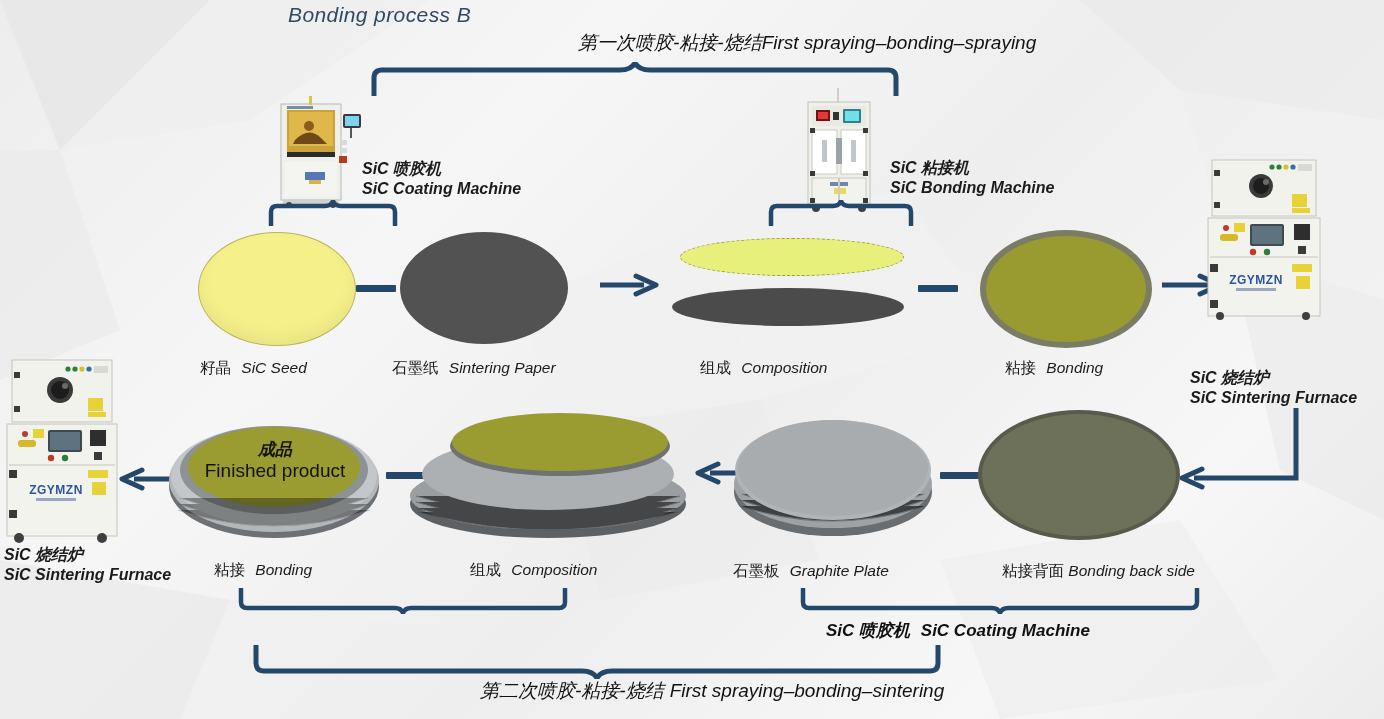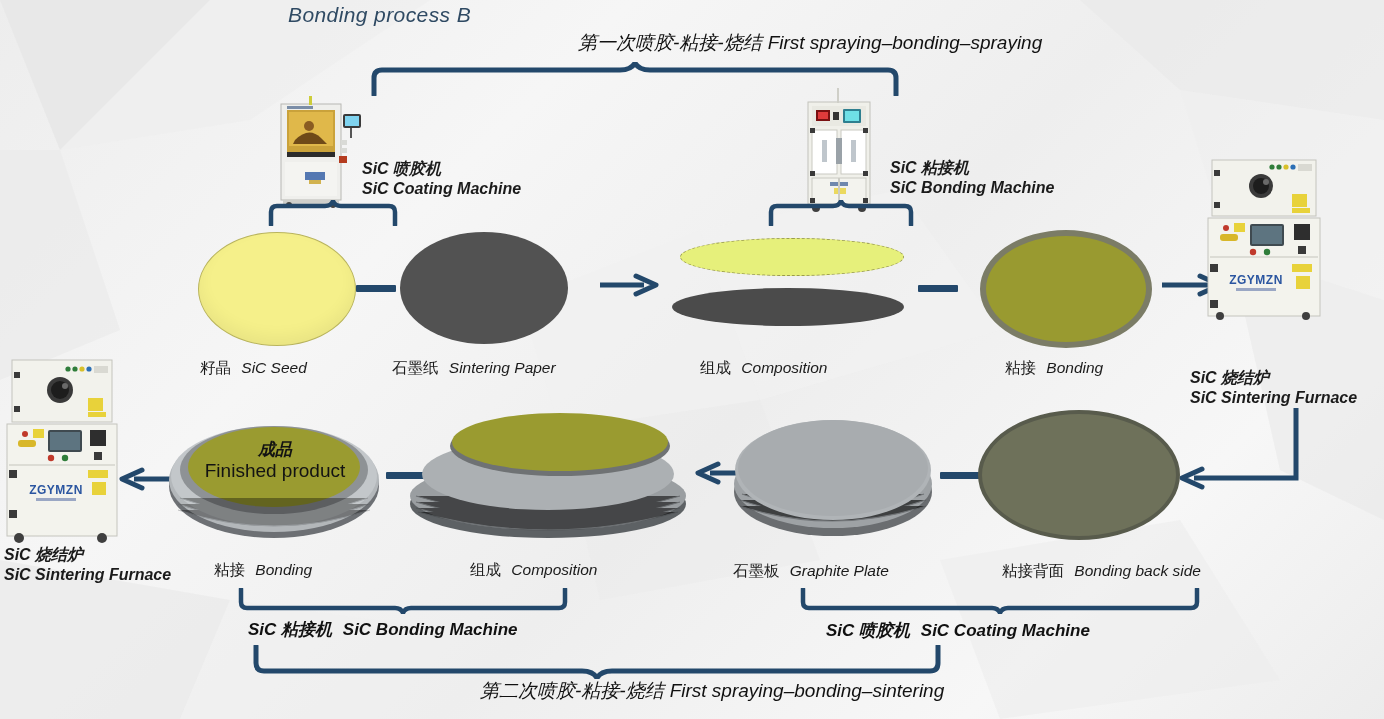--- a/index.html
+++ b/index.html
@@ -60,21 +60,21 @@
       <polygon points="0,560 230,600 180,719 0,719" fill="#e8e8e8" opacity=".6"></polygon>
       <polygon points="230,600 520,640 480,719 180,719" fill="#efefef" opacity=".55"></polygon>
       <polygon points="1230,250 1384,300 1384,520 1280,470" fill="#e8e8e8" opacity=".55"></polygon>
       <polygon points="700,230 900,190 1000,330 760,400" fill="#f2f2f2" opacity=".6"></polygon>
     </svg>
   </div>
 
   <div class="lbl title" style="left:288px;top:3px;">Bonding process B</div>
 
   <div class="lbl phase" style="left:578px;top:30px;">
-    <span class="cn" style="margin-right: 6px;">第一次喷胶-粘接-烧结</span><span>First spraying–bonding–spraying</span>
+    <span class="cn" style="">第一次喷胶-粘接-烧结</span><span>First spraying–bonding–spraying</span>
   </div>
   <div class="brace" style="left:370px;top:62px;width:530px;height:34px;">
     <svg width="530" height="34" viewBox="0 0 530 34">
       <path d="M4,33 L4,16 Q4,8 12,8 L250,8 Q261,8 265,1 Q269,8 280,8 L518,8 Q526,8 526,16 L526,33" fill="none" stroke="#23486b" stroke-width="5" stroke-linecap="round" stroke-linejoin="round"></path>
     </svg>
   </div>
 
   <div class="machine" style="left:265px;top:96px;width:100px;height:112px;">
     <svg width="100" height="112" viewBox="0 0 100 112">
       <rect x="16" y="8" width="60" height="96" fill="#efefec" stroke="#b8b8b4" stroke-width="1"></rect>
@@ -353,33 +353,29 @@
   </div>
   <div class="lbl cap" style="left:470px;top:560px;">
     <span class="cn" style="margin-right: 6px;">组成</span>
     <span>Composition</span>
   </div>
   <div class="lbl cap" style="left:733px;top:561px;">
     <span class="cn" style="margin-right: 6px;">石墨板</span>
     <span>Graphite Plate</span>
   </div>
   <div class="lbl cap" style="left:1002px;top:561px;">
-    <span class="cn" style="margin-right: 6px;">粘接背面</span>
+    <span class="cn" style="">粘接背面</span>
     <span>Bonding back side</span>
   </div>
 
   <div class="brace" style="left:238px;top:588px;width:330px;height:26px;">
     <svg width="330" height="26" viewBox="0 0 330 26">
       <path d="M3,1 L3,14 Q3,20 9,20 L157,20 Q163,20 165,25 Q167,20 173,20 L321,20 Q327,20 327,14 L327,1" fill="none" stroke="#23486b" stroke-width="4.5" stroke-linecap="round" stroke-linejoin="round"></path>
     </svg>
   </div>
-  <div class="brace-lbl" style="position:absolute;left:248px;top:618px;">
-    <span style="margin-right: 6px;">SiC 粘接机</span>
-    <span>SiC Bonding Machine</span>
-  </div>
 
   <div class="brace" style="left:800px;top:588px;width:400px;height:26px;">
     <svg width="400" height="26" viewBox="0 0 400 26">
       <path d="M3,1 L3,14 Q3,20 9,20 L192,20 Q198,20 200,25 Q202,20 208,20 L391,20 Q397,20 397,14 L397,1" fill="none" stroke="#23486b" stroke-width="4.5" stroke-linecap="round" stroke-linejoin="round"></path>
     </svg>
   </div>
   <div class="brace-lbl" style="position:absolute;left:826px;top:619px;">
     <span style="margin-right: 6px;">SiC 喷胶机</span>
     <span>SiC Coating Machine</span>
   </div>

